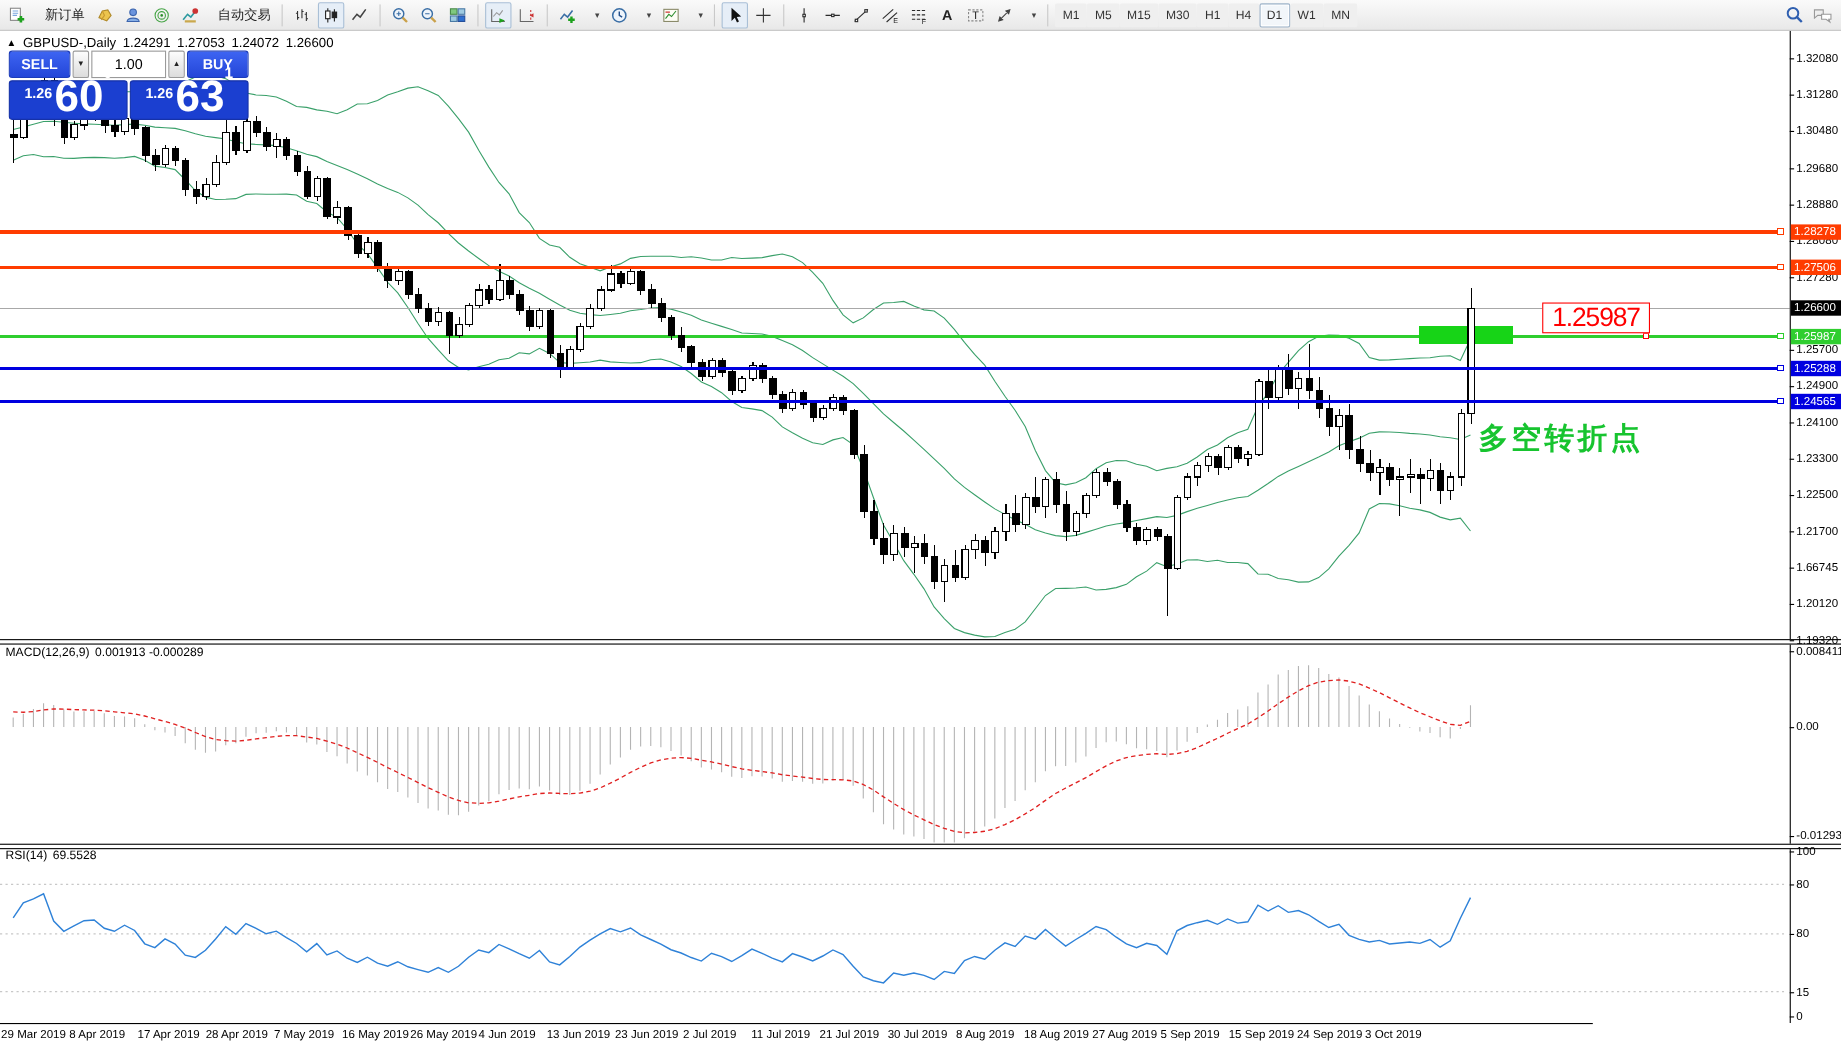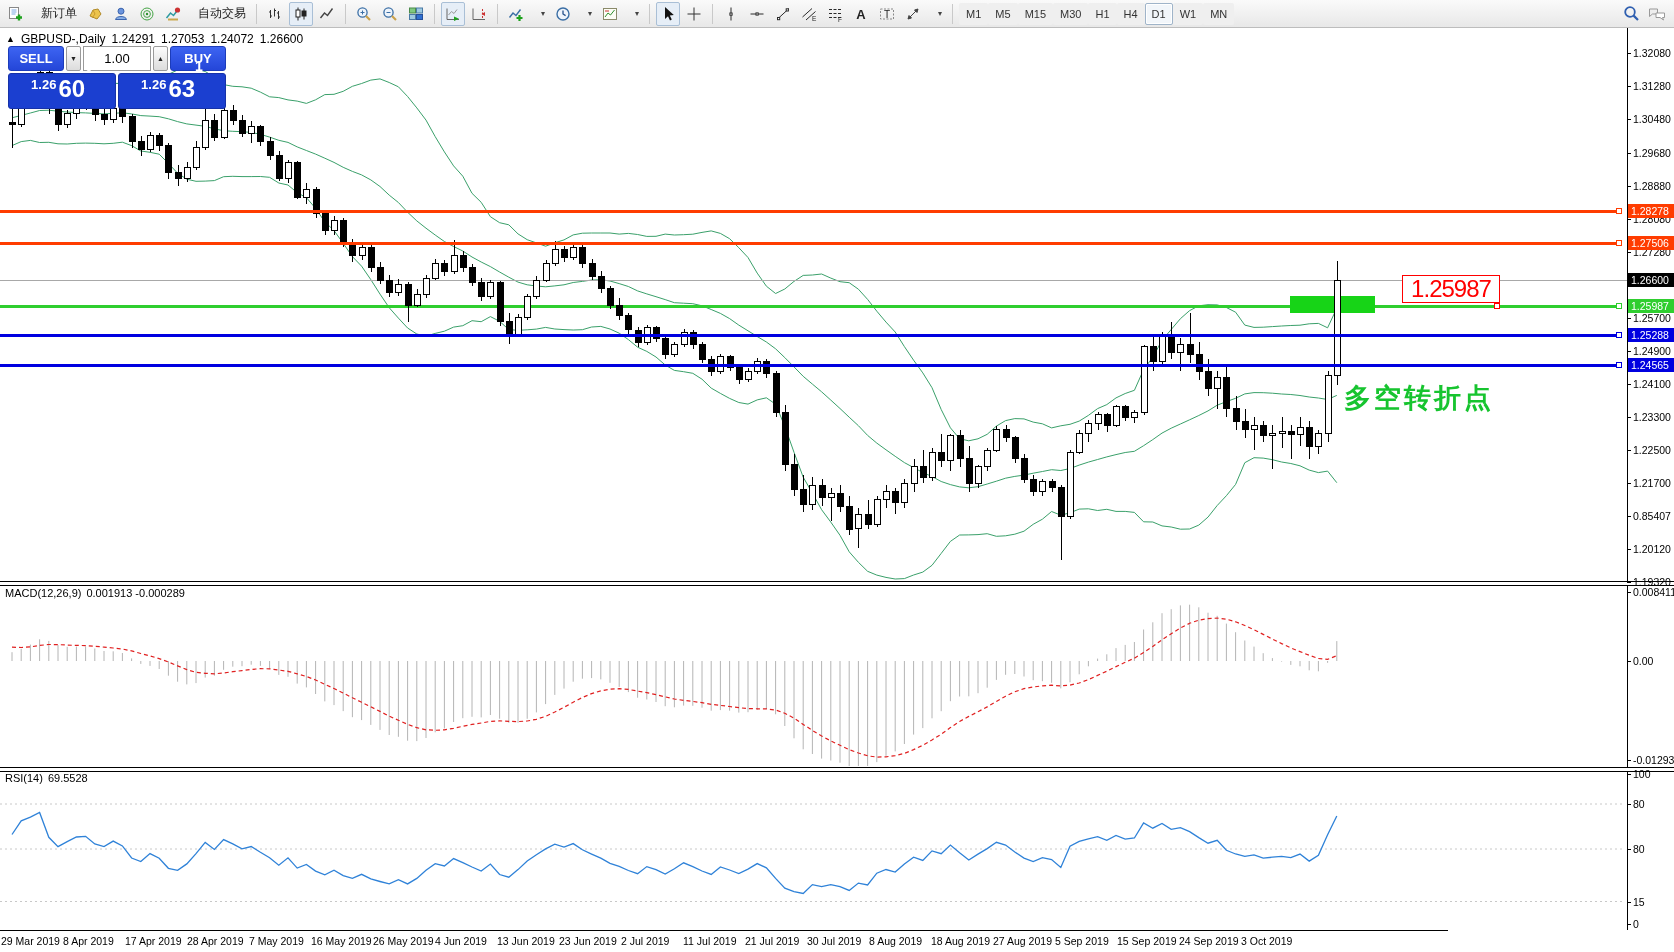--- a/index.html
+++ b/index.html
@@ -50,21 +50,21 @@
     border-radius:3px;color:#fff;font-size:13px;font-weight:bold;display:flex;align-items:center;
     justify-content:center;}
   .tp-spin{flex:0 0 13px;background:linear-gradient(#fdfdfd,#dcdcdc);border:1px solid #9a9a9a;
     border-radius:2px;font-size:7px;color:#222;display:flex;align-items:center;justify-content:center;}
   #tp-vol{flex:1;background:#fff;border:1px solid #9a9a9a;font-size:13px;color:#000;
     display:flex;align-items:center;justify-content:center;}
   #tp-row2{display:flex;gap:2px;height:36px;margin-top:2px;}
   .tp-price{flex:1;background:#1b3fd0;border:1px solid #1632a8;border-radius:3px;color:#fff;
     display:flex;align-items:flex-start;justify-content:center;padding-bottom:1px;}
   .tp-price .small{font-size:13px;font-weight:bold;line-height:22px;}
-  .tp-price .big{font-size:24px;font-weight:bold;line-height:29px;margin-left:2px;}
+  .tp-price .big{font-size:40px;font-weight:bold;line-height:29px;margin-left:2px;}
   .tp-price .sup{font-size:14px;font-weight:bold;position:relative;top:-13px;line-height:10px;}
   svg text{font-family:"Liberation Sans",sans-serif;}
 </style>
 </head>
 <body>
 
 <div id="toolbar">
   <button class="tbtn">
     <svg width="16" height="16" viewBox="0 0 16 16">
         <rect x="1.5" y="1.5" width="9" height="11" fill="#fff" stroke="#888"></rect>
@@ -809,21 +809,21 @@
       <div class="tick" style="top: 117.504px;">1.29680</div>
       <div class="tick" style="top: 150.672px;">1.28880</div>
       <div class="tick" style="top: 183.84px;">1.28080</div>
       <div class="tick" style="top: 217.008px;">1.27280</div>
       <div class="tick" style="top: 282.515px;">1.25700</div>
       <div class="tick" style="top: 315.683px;">1.24900</div>
       <div class="tick" style="top: 348.851px;">1.24100</div>
       <div class="tick" style="top: 382.019px;">1.23300</div>
       <div class="tick" style="top: 415.187px;">1.22500</div>
       <div class="tick" style="top: 448.355px;">1.21700</div>
-      <div class="tick" style="top: 480.694px;">0.85407</div>
+      <div class="tick" style="top: 480.694px;">1.66745</div>
       <div class="tick" style="top: 513.862px;">1.20120</div>
       <div class="tick" style="top: 547.03px;">1.19320</div>
       <div class="tick" style="top: 557.03px;">0.008411</div>
       <div class="tick" style="top: 626px;">0.00</div>
       <div class="tick" style="top: 725px;">-0.012931</div>
       <div class="tick" style="top: 739px;">100</div>
       <div class="tick" style="top: 769px;">80</div>
       <div class="tick" style="top: 814px;">80</div>
       <div class="tick" style="top: 866.5px;">15</div>
       <div class="tick" style="top: 889px;">0</div>

